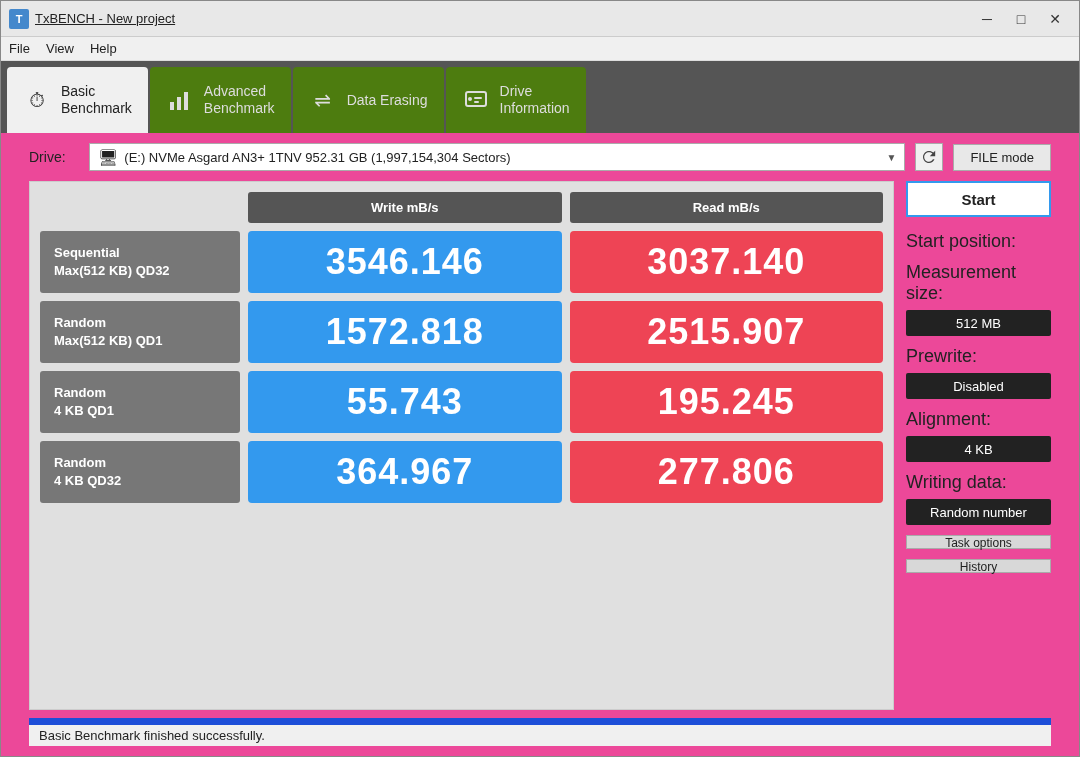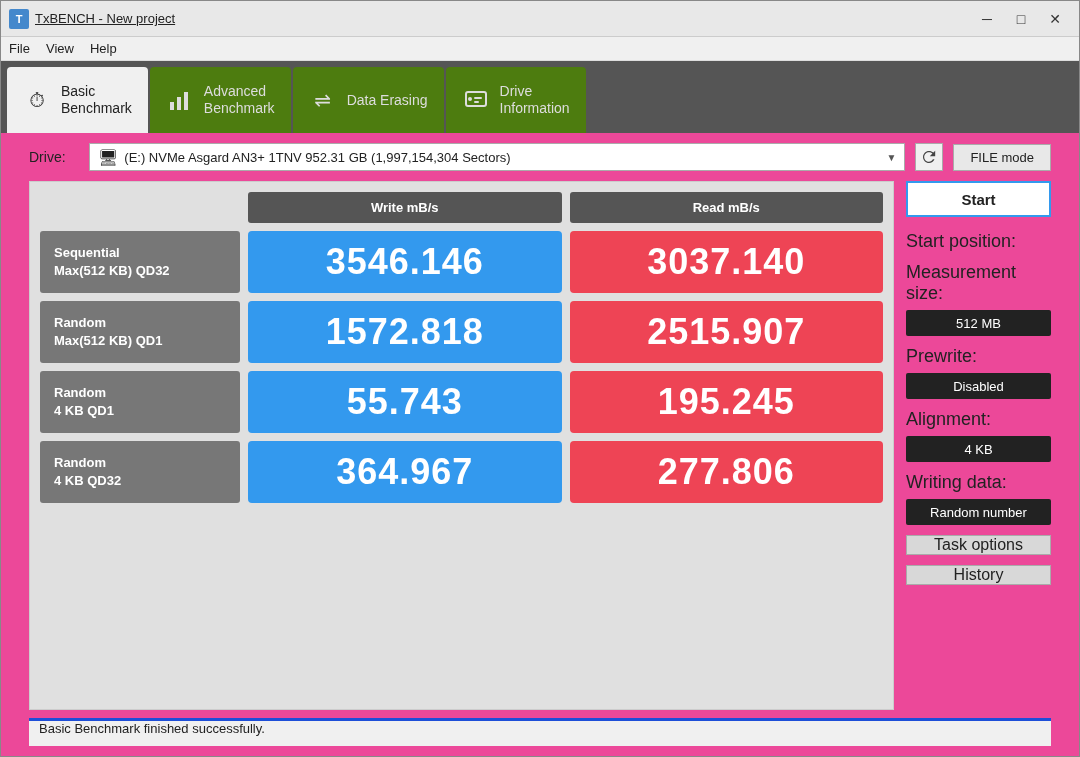--- a/index.html
+++ b/index.html
@@ -257,34 +257,34 @@
       background: #222;
       color: white;
       display: flex;
       align-items: center;
       justify-content: center;
       font-size: 13px;
       border-radius: 2px;
     }
     .sidebar-btn {
       width: 100%;
-      height: 20px;
+      height: 14px;
       background: #d8d8d8;
       border: 1px solid #aaa;
       cursor: pointer;
-      font-size: 16px;
+      font-size: 12px;
       color: #222;
       margin-top: 4px;
     }
     .status-bar {
       height: 28px;
       background: #f0f0f0;
-      border-top: 3px solid #1d4ed8;
-      display: flex;
-      align-items: flex-start;
+      border-top: 7px solid #1d4ed8;
+      display: flex;
+      align-items: center;
       padding: 0 10px;
       font-size: 13px;
       color: #222;
       margin-top: 8px;
     }
   </style>
 </head>
 <body>
 
 <div class="window">

